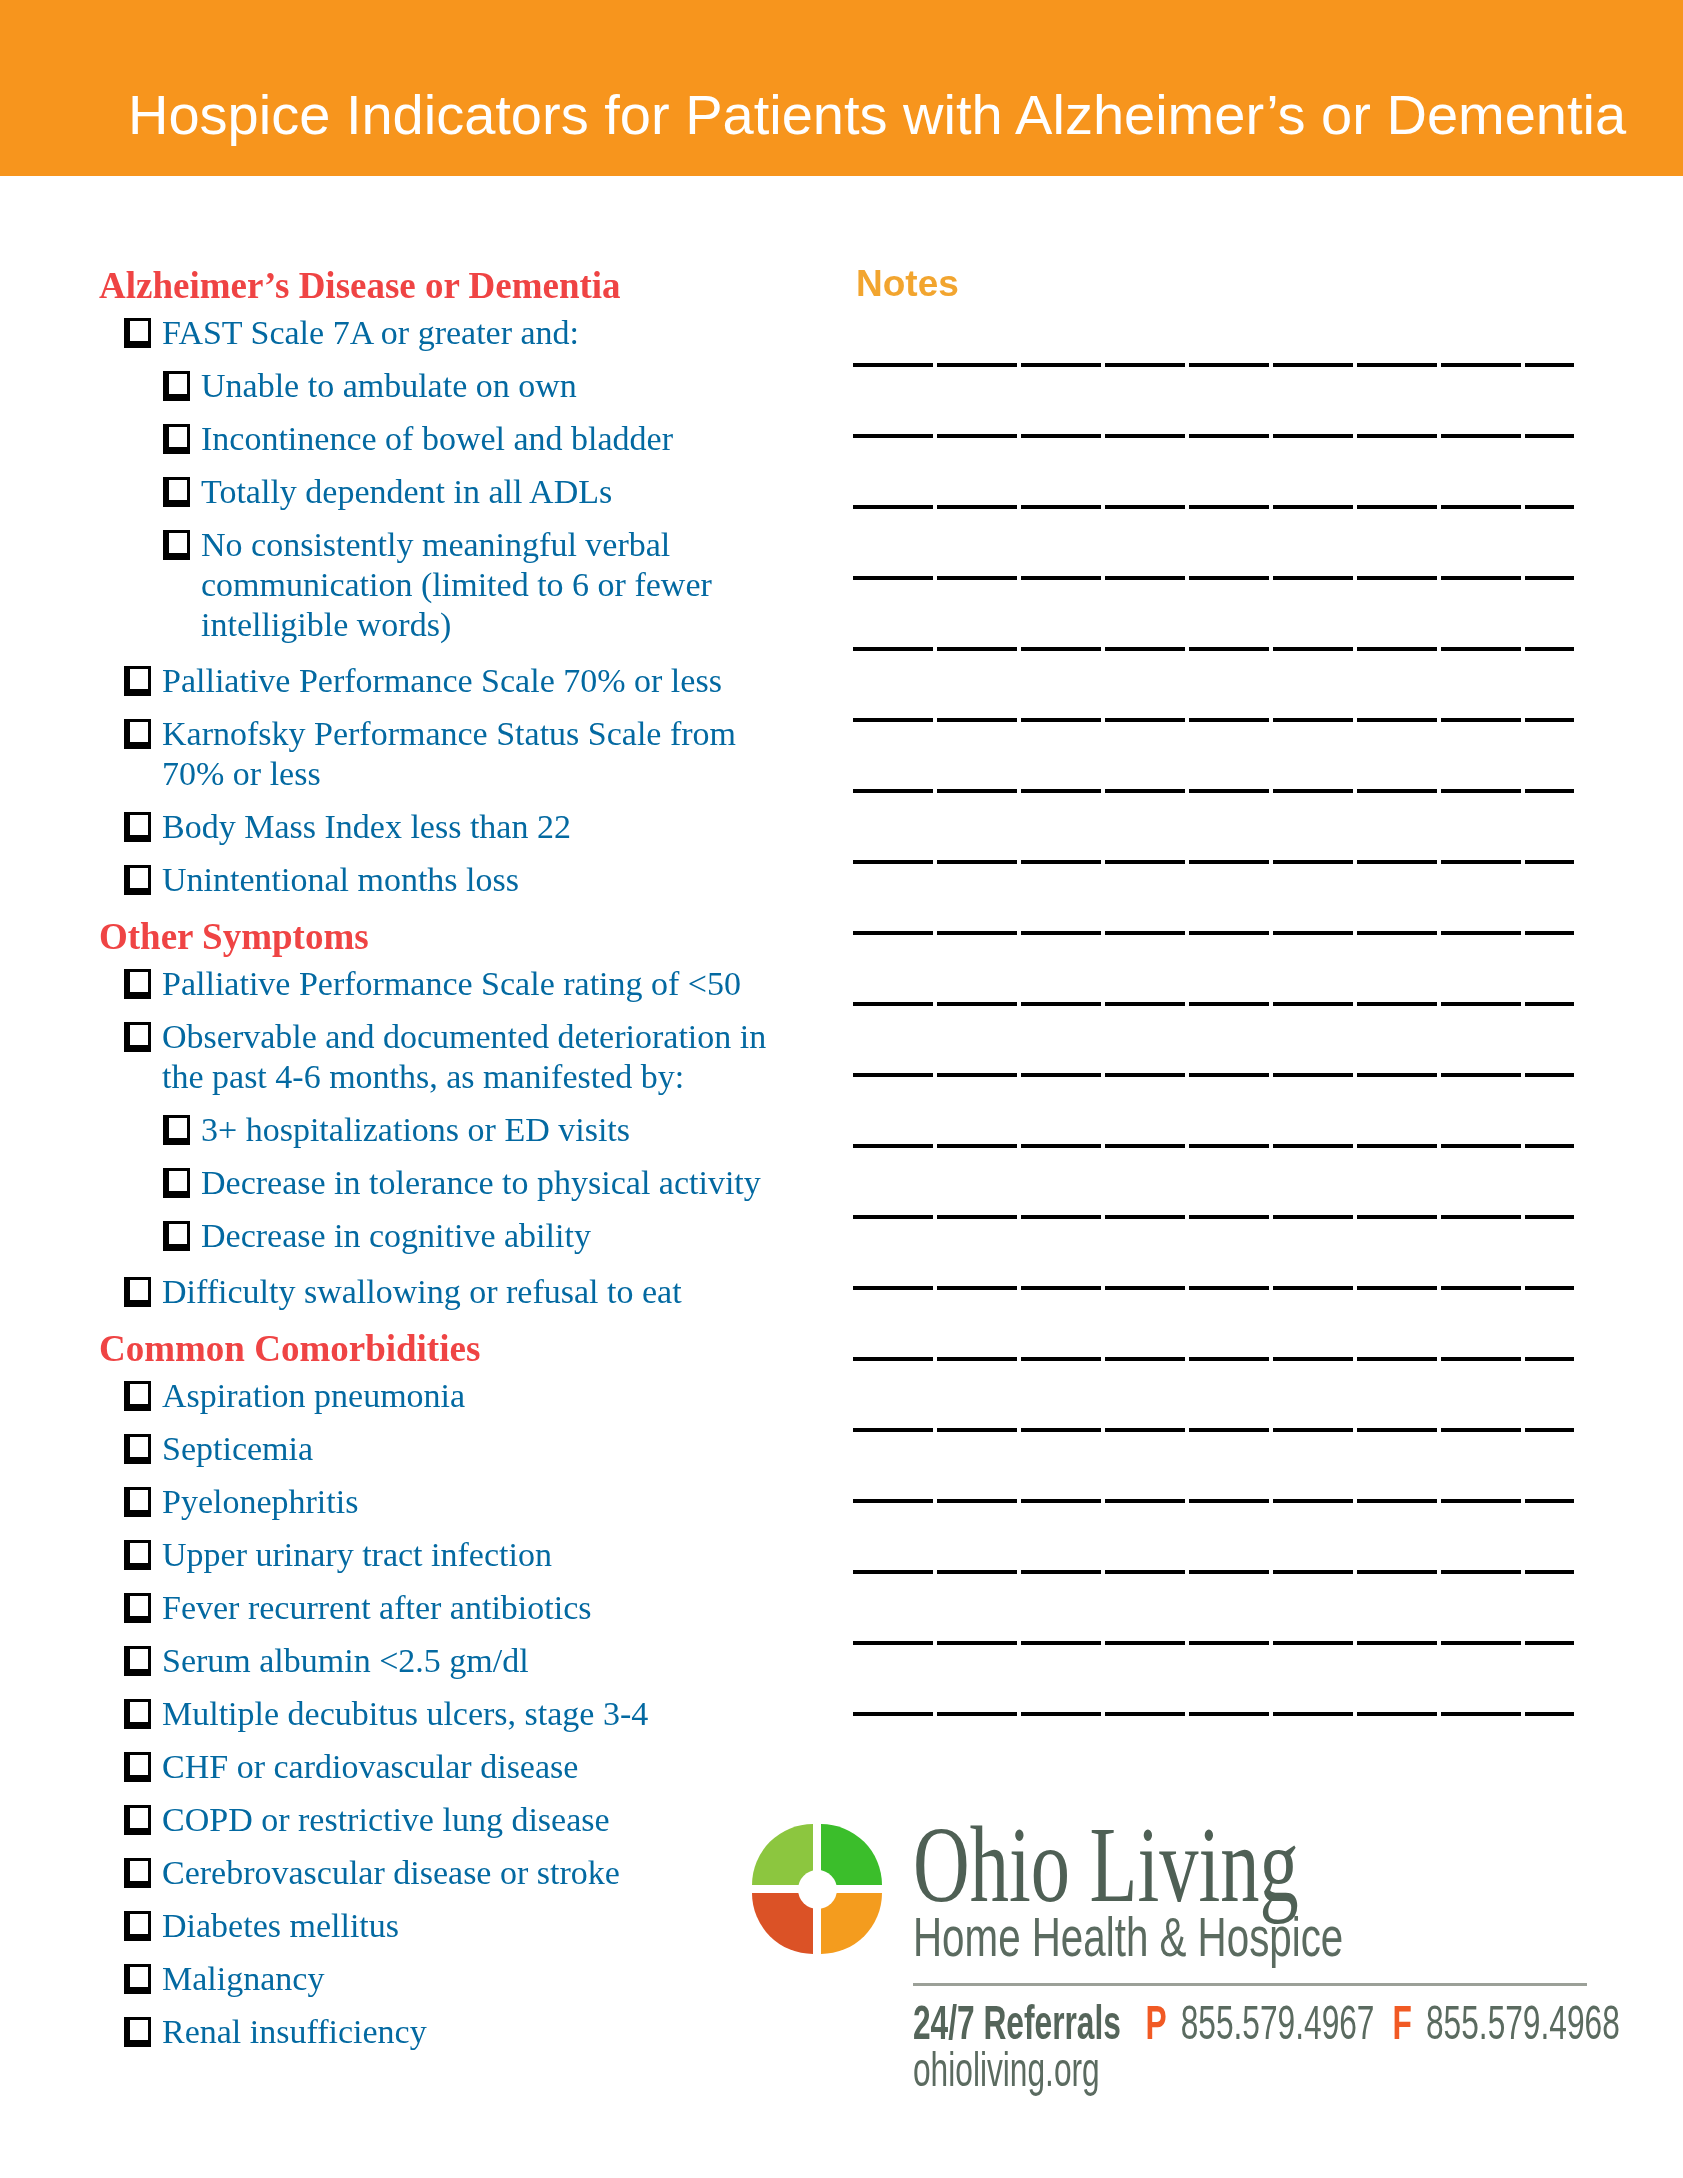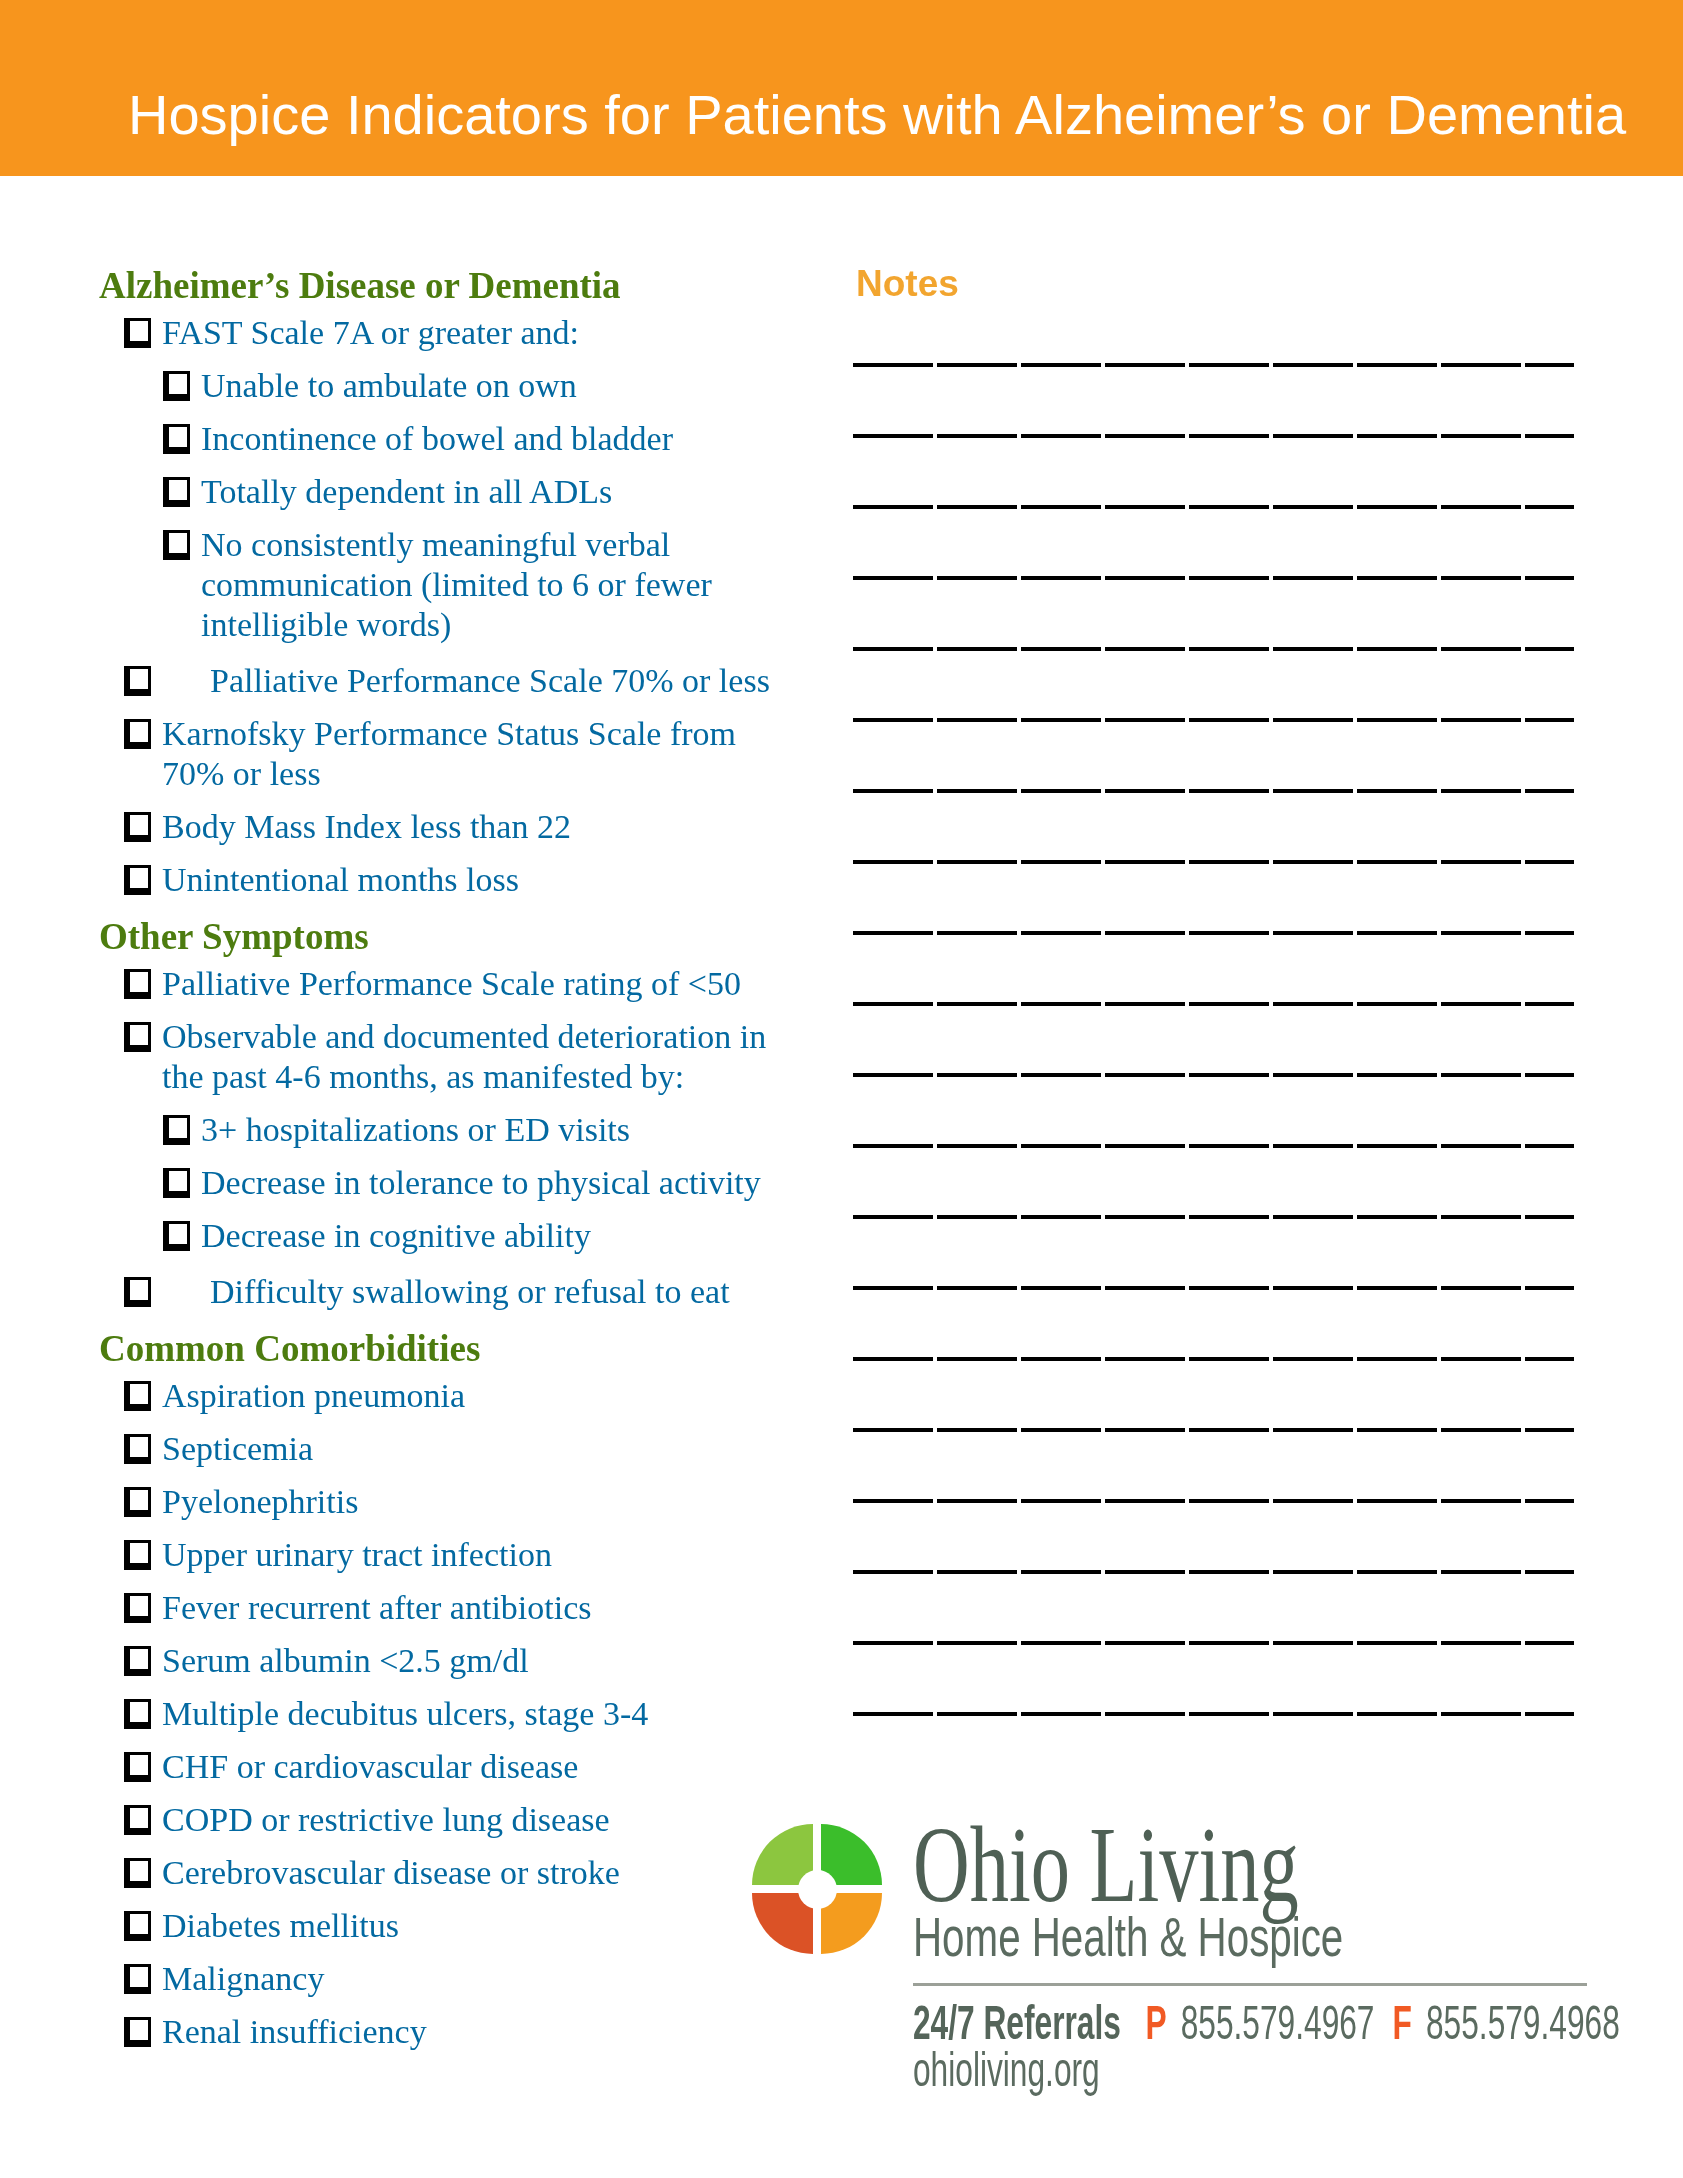--- a/index.html
+++ b/index.html
@@ -28,33 +28,33 @@
 
   
   .checklist-col {
     position:absolute; left:99px; top:255px;
     width:693px;
   }
   .section-heading {
     font-family:"Liberation Serif", serif;
     font-weight:bold;
     font-size:37px; line-height:46px;
-    color:#4d7c0f;
+    color:#ef4444;
     margin:8px 0 4px 0;
   }
   .item-list { margin:0 0 14px 0; }
   .item {
     display:flex; align-items:flex-start;
     margin-bottom:13px;
     font-size:34px; line-height:40px;
     color:#0369a1;
   }
   .item.level-1 { margin-left:25px; }
   .item.level-2 { margin-left:64px; }
-  .item.spaced  { margin-top:16px;gap:48px; }
+  .item.spaced  { margin-top:16px; }
   .cbx {
     width:18px; height:20px;
     border:3px solid #000;
     border-left-width:6px;
     border-bottom-width:7px;
     margin-top:5px; margin-right:11px;
     flex:0 0 auto;
     background:#fff;
   }
   .item-text { white-space:pre-line; }

